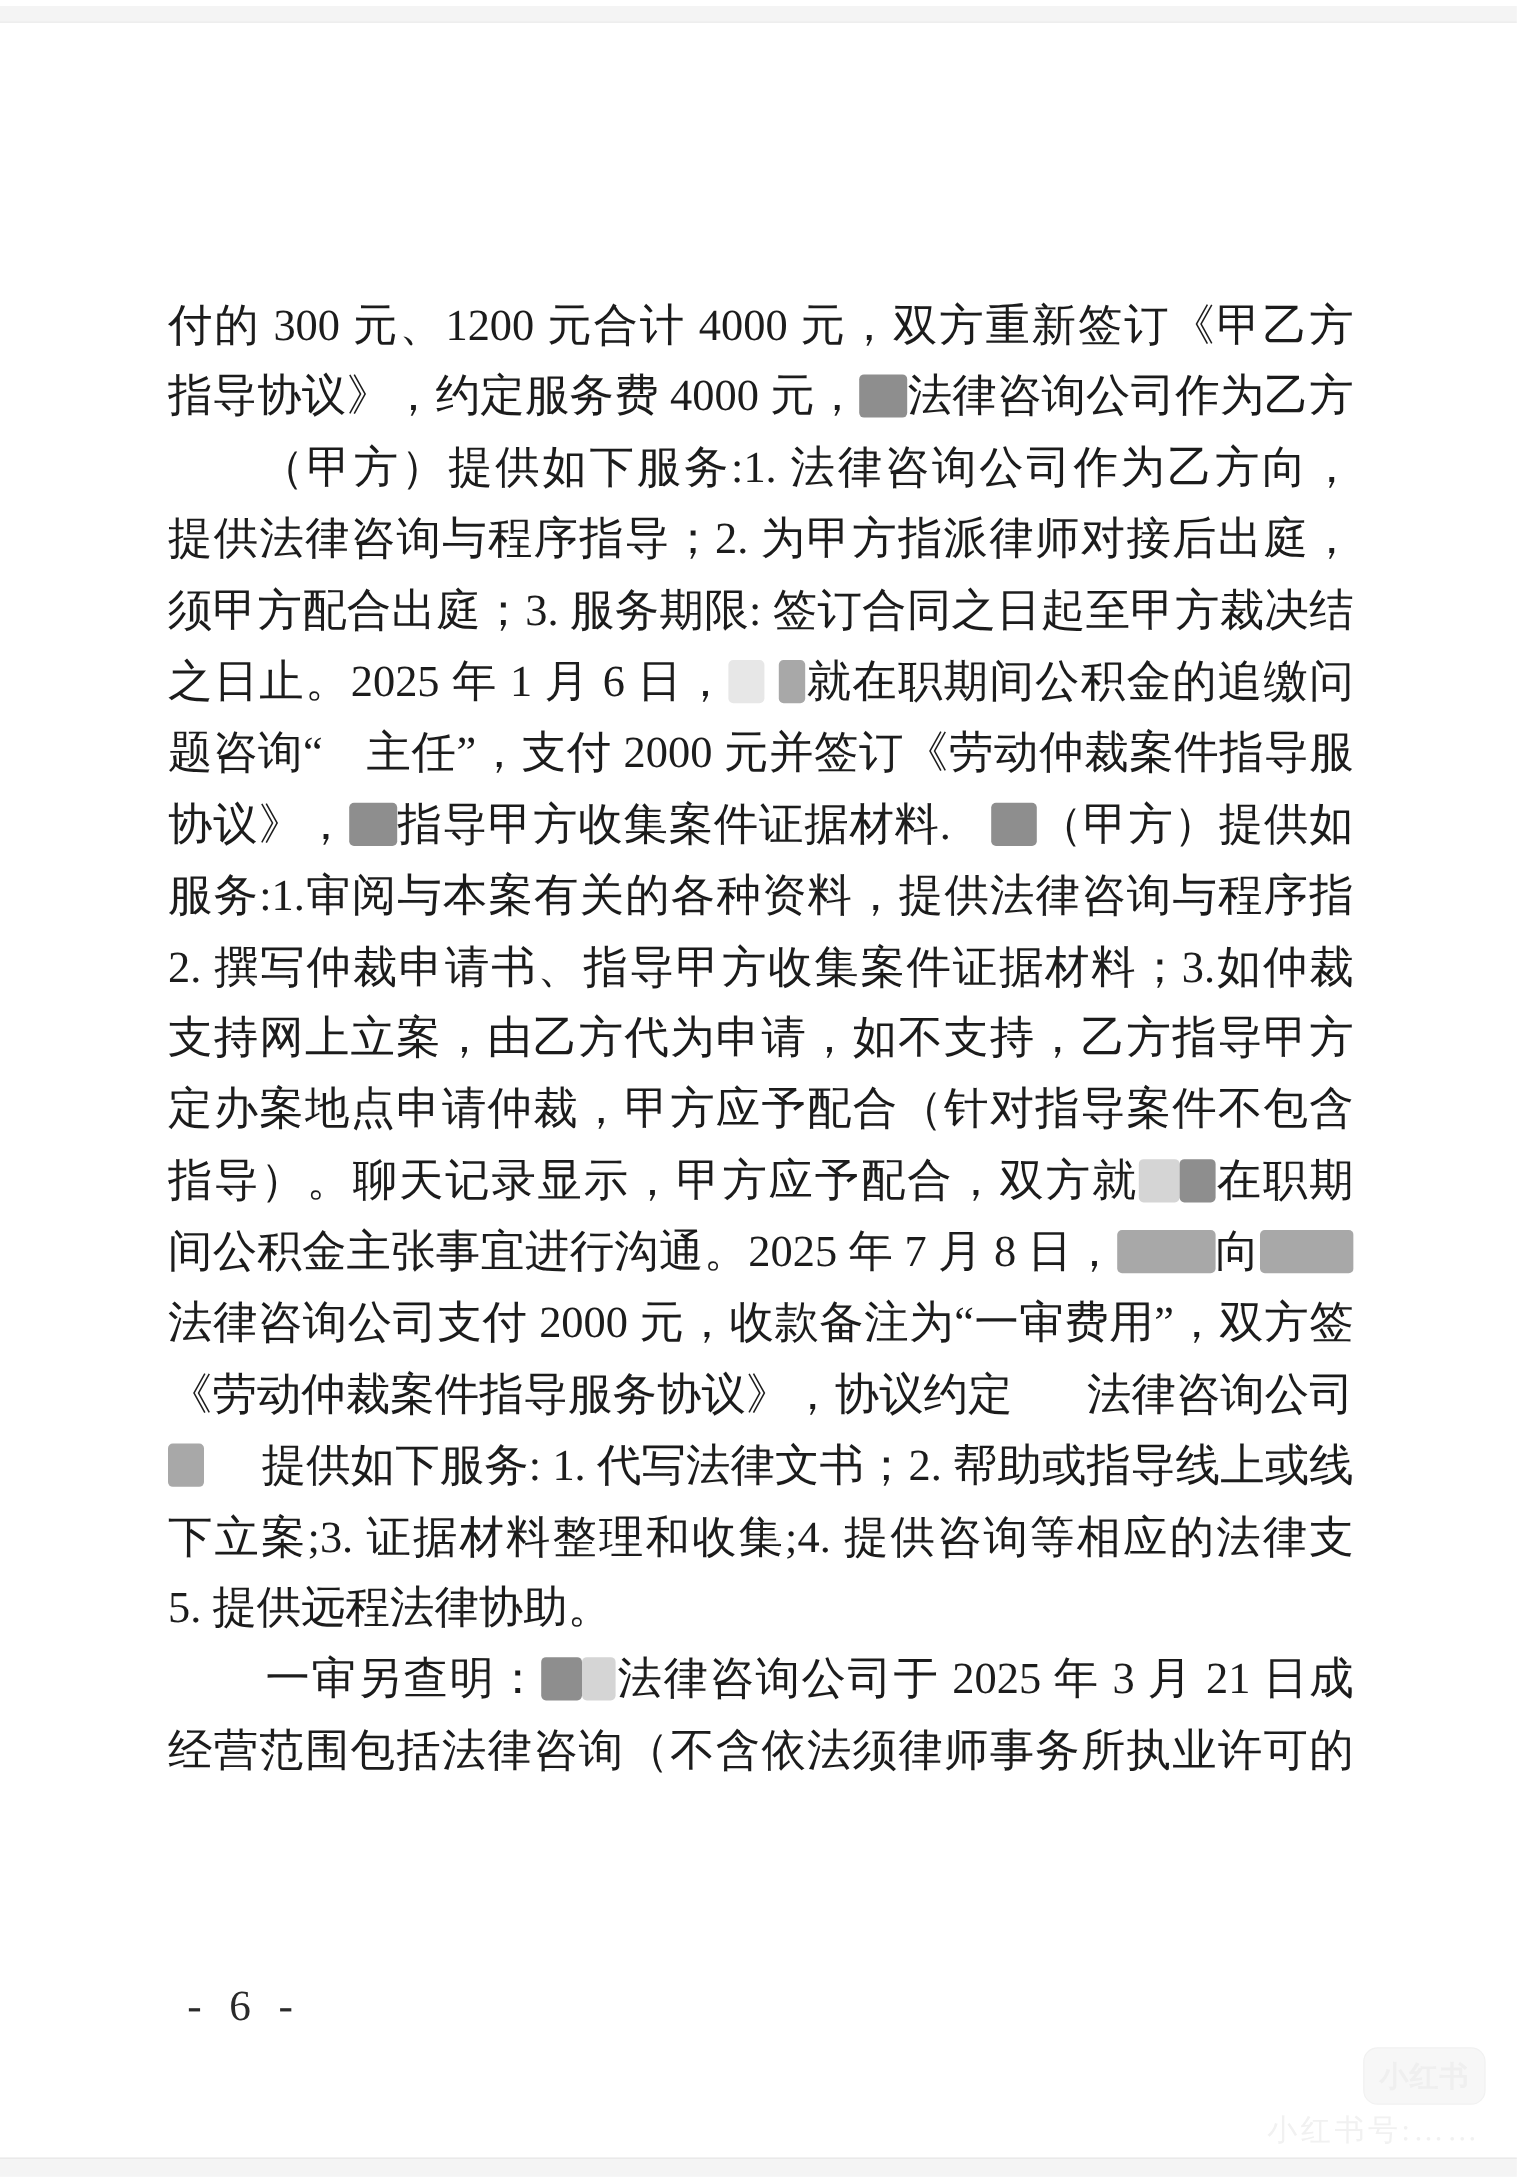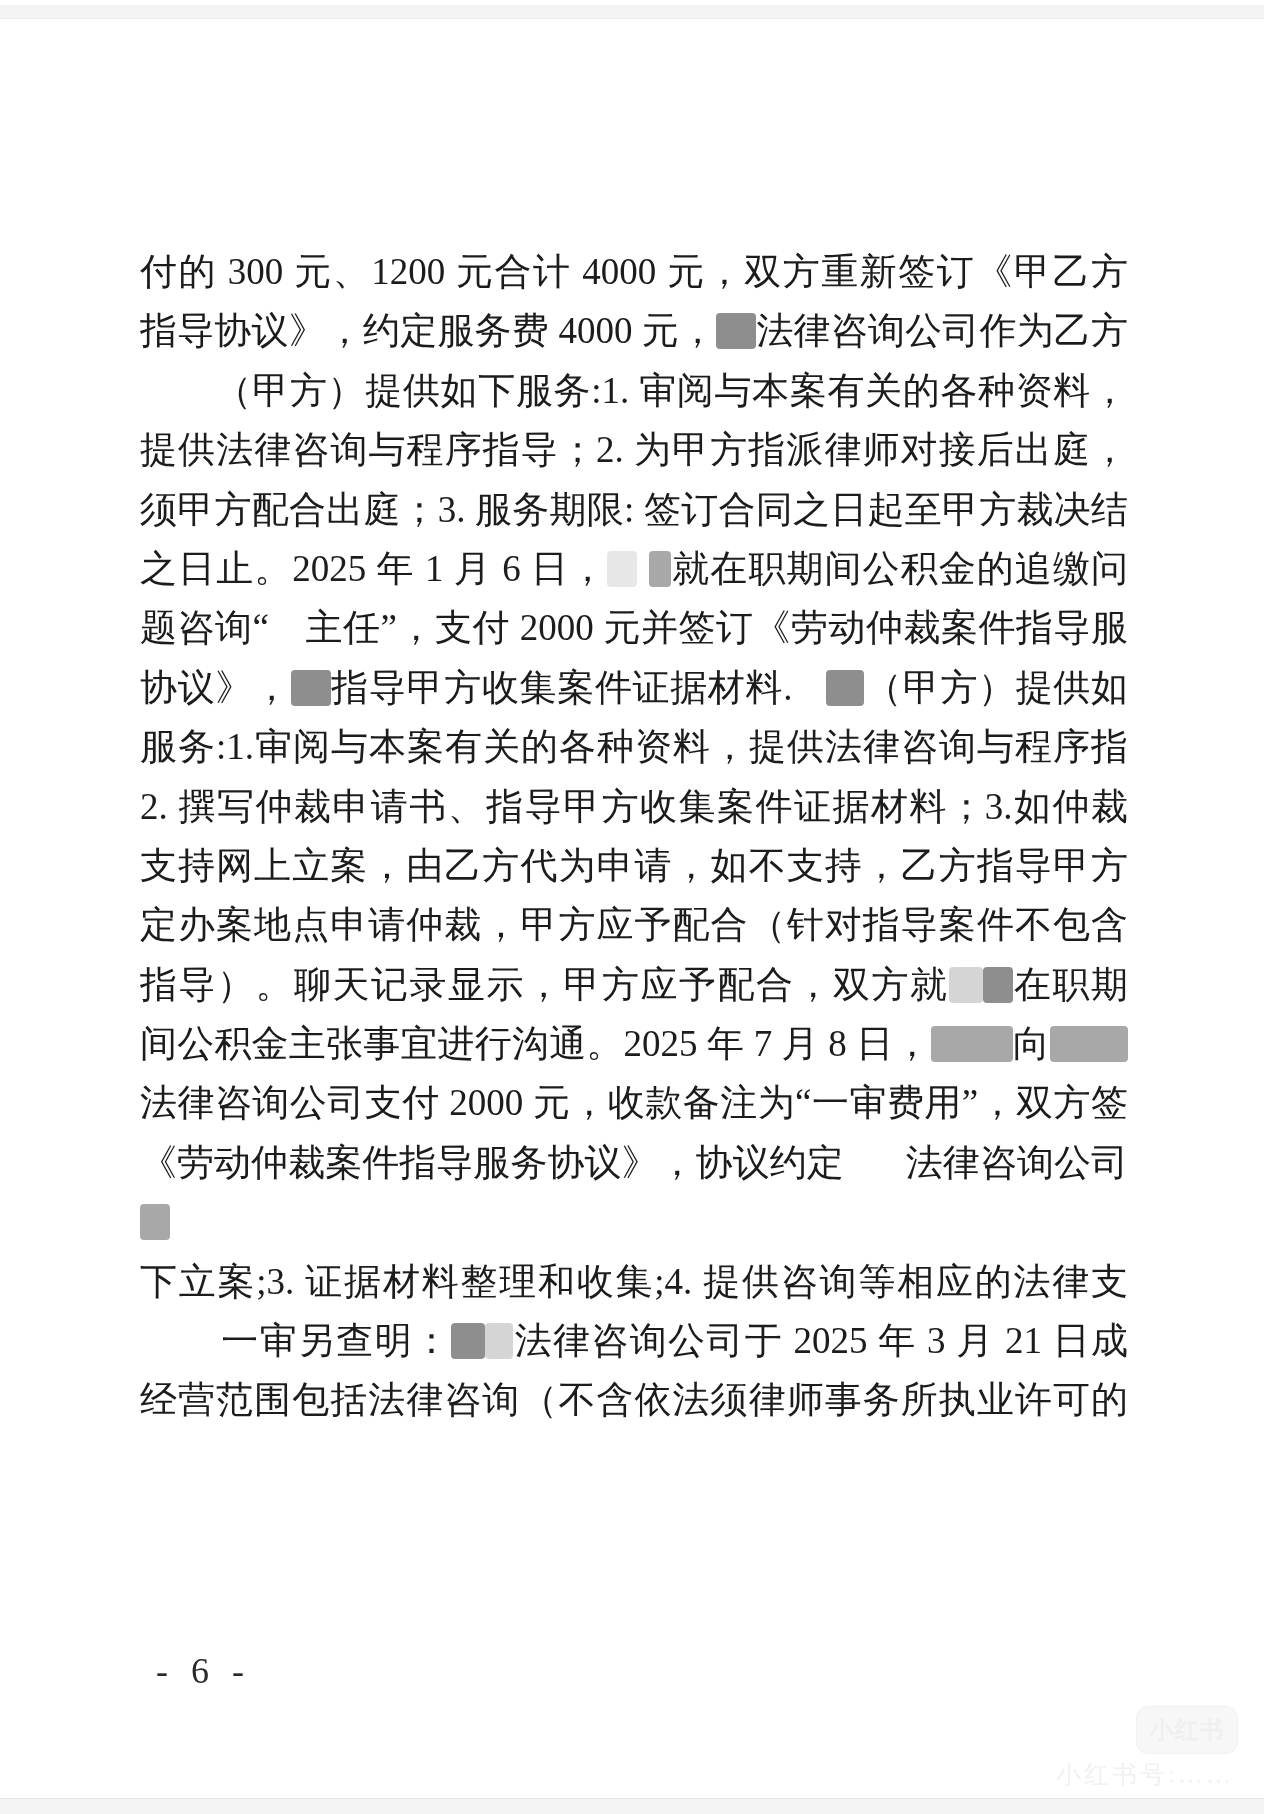--- a/index.html
+++ b/index.html
@@ -85,36 +85,37 @@
   }
 </style>
 </head>
 <body>
 
 <div class="edge-strip top"></div>
 
 <div class="doc-body">
     <div class="line"><span>付的 300 元、1200 元合计 4000 元，双方重新签订《甲乙方案件</span></div>
     <div class="line"><span>指导协议》，约定服务费 4000 元，</span><span class="redact dark" style="width: 40px;"></span><span>法律咨询公司作为乙方向</span></div>
-    <div class="line"><span class="gap" style="width: 74px;"></span><span>（甲方）提供如下服务:1. 审阅与本案有关的各种资料，</span></div>
+    <div class="line"><span class="gap" style="width: 74px;"></span><span>（甲方）提供如下服务:1. 法律咨询公司作为乙方向，</span></div>
     <div class="line"><span>提供法律咨询与程序指导；2. 为甲方指派律师对接后出庭，不必</span></div>
     <div class="line"><span>须甲方配合出庭；3. 服务期限: 签订合同之日起至甲方裁决结束</span></div>
     <div class="line"><span>之日止。2025 年 1 月 6 日，</span><span class="redact xlight" style="width: 30px;"></span><span class="gap" style="width: 12px;"></span><span class="redact mid" style="width: 22px;"></span><span>就在职期间公积金的追缴问</span></div>
     <div class="line"><span>题咨询“</span><span class="gap" style="width: 36px;"></span><span>主任”，支付 2000 元并签订《劳动仲裁案件指导服务</span></div>
     <div class="line"><span>协议》，</span><span class="redact dark" style="width: 40px;"></span><span>指导甲方收集案件证据材料.</span><span class="gap" style="width: 34px;"></span><span class="redact dark" style="width: 38px;"></span><span>（甲方）提供如下</span></div>
     <div class="line"><span>服务:1.审阅与本案有关的各种资料，提供法律咨询与程序指导；</span></div>
     <div class="line"><span>2. 撰写仲裁申请书、指导甲方收集案件证据材料；3.如仲裁地</span></div>
     <div class="line"><span>支持网上立案，由乙方代为申请，如不支持，乙方指导甲方到指</span></div>
     <div class="line"><span>定办案地点申请仲裁，甲方应予配合（针对指导案件不包含全程</span></div>
     <div class="line"><span>指导）。聊天记录显示，甲方应予配合，双方就</span><span class="redact light" style="width: 34px;"></span><span class="redact dark" style="width: 30px;"></span><span>在职期</span></div>
     <div class="line"><span>间公积金主张事宜进行沟通。2025 年 7 月 8 日，</span><span class="redact mid" style="width: 82px;"></span><span>向</span><span class="redact mid" style="width: 78px;"></span></div>
     <div class="line"><span>法律咨询公司支付 2000 元，收款备注为“一审费用”，双方签订</span></div>
     <div class="line"><span>《劳动仲裁案件指导服务协议》，协议约定</span><span class="gap" style="width: 62px;"></span><span>法律咨询公司向</span></div>
-    <div class="line"><span class="redact mid" style="width: 30px;"></span><span class="gap" style="width: 48px;"></span></div>
+    <div class="line"><span class="redact mid" style="width: 30px;"></span><span class="gap" style="width: 48px;"></span><span>提供如下服务: 1. 代写法律文书；2. 帮助或指导线上或线</span></div>
     <div class="line"><span>下立案;3. 证据材料整理和收集;4. 提供咨询等相应的法律支持;</span></div>
+    <div class="line no-just"><span>5. 提供远程法律协助。</span></div>
     <div class="line"><span class="gap" style="width: 80px;"></span><span>一审另查明：</span><span class="redact dark" style="width: 34px;"></span><span class="redact light" style="width: 28px;"></span><span>法律咨询公司于 2025 年 3 月 21 日成立，</span></div>
     <div class="line"><span>经营范围包括法律咨询（不含依法须律师事务所执业许可的业</span></div>
   </div>
 
 <div class="page-number">- 6 -</div>
 
 <div class="wm-logo">
   <span>小红书</span>
 </div>
 <div class="wm-id">小红书号:……</div>

